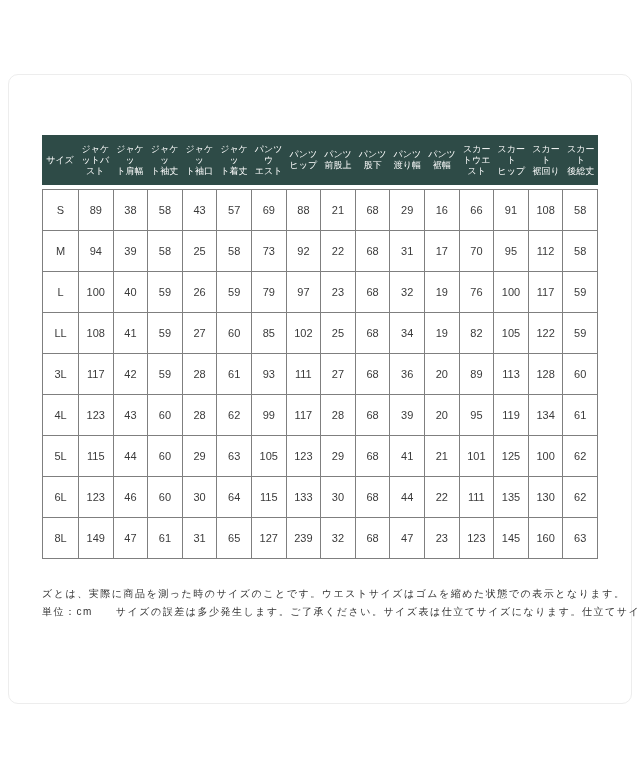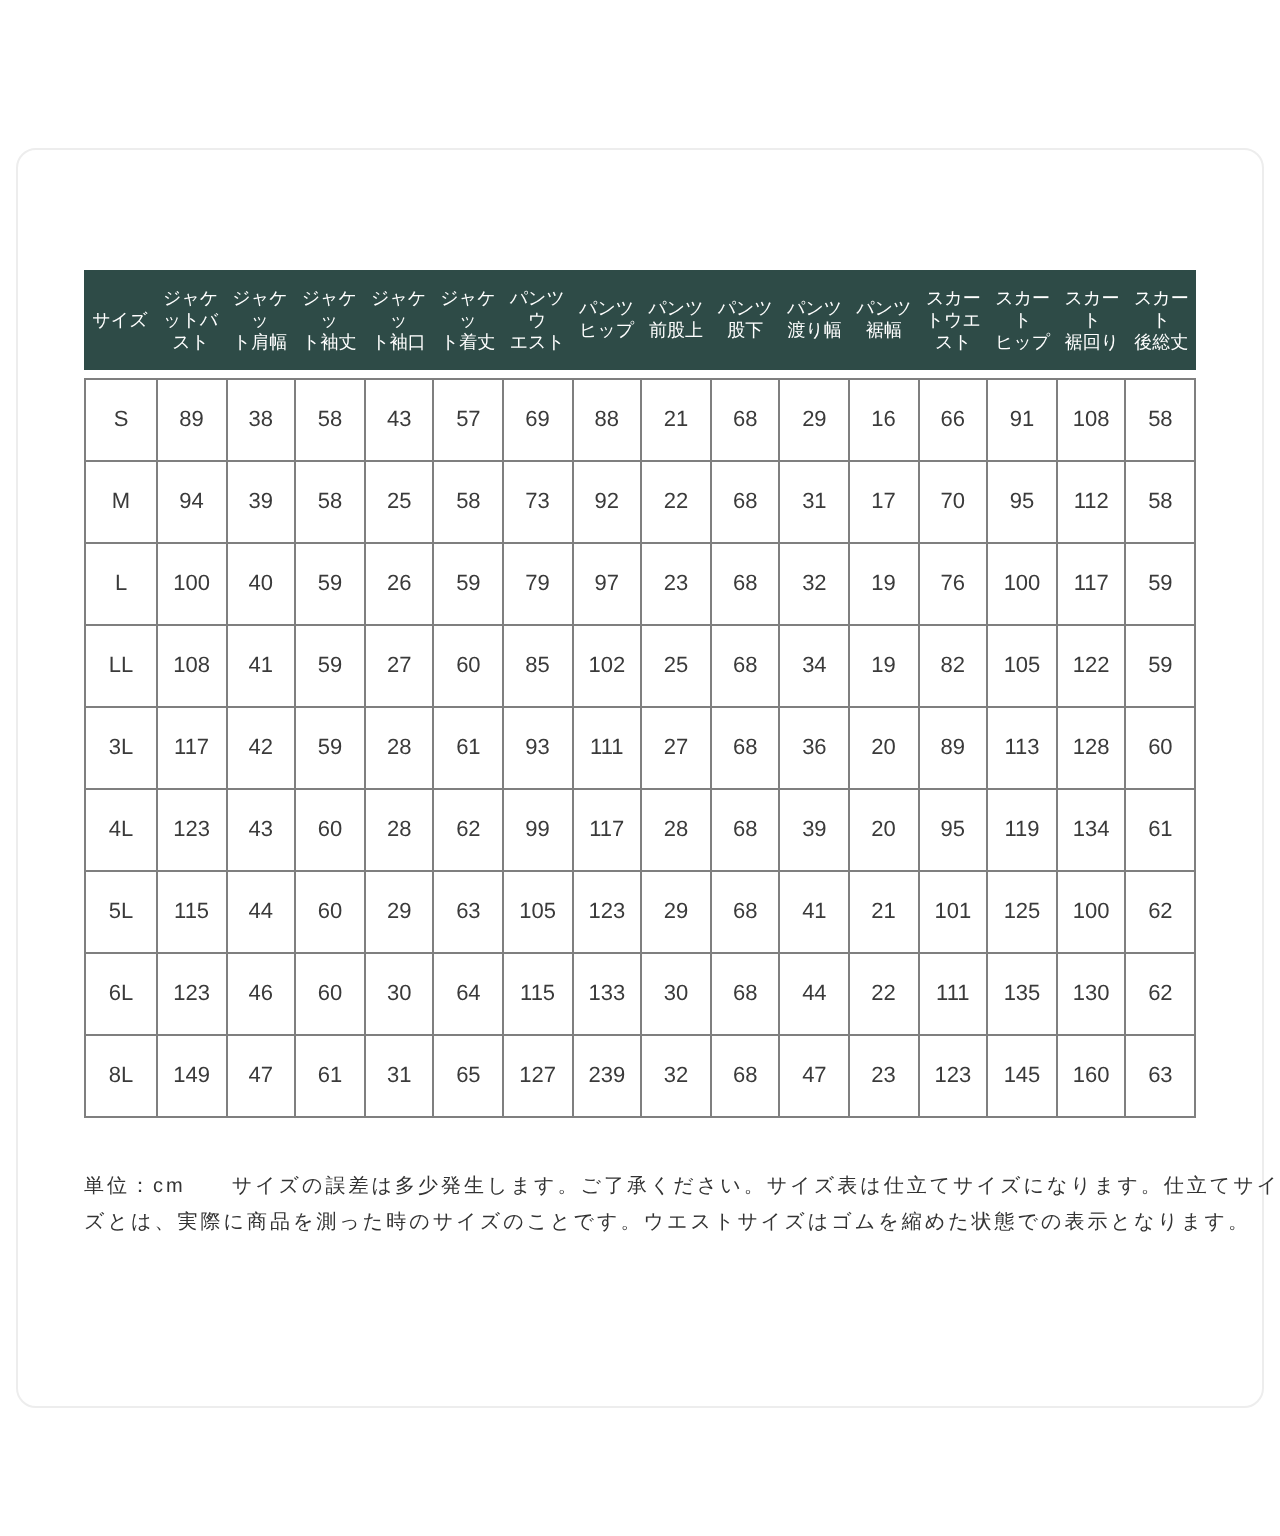--- a/index.html
+++ b/index.html
@@ -263,17 +263,17 @@
         <div class="bcell">47</div>
         <div class="bcell">23</div>
         <div class="bcell">123</div>
         <div class="bcell">145</div>
         <div class="bcell">160</div>
         <div class="bcell">63</div>
       </div>
   </div>
 
   <div class="note">
+    <div class="note-line">ズとは、実際に商品を測った時のサイズのことです。ウエストサイズはゴムを縮めた状態での表示となります。</div>
     <div class="note-line">単位：cm　　サイズの誤差は多少発生します。ご了承ください。サイズ表は仕立てサイズになります。仕立てサイ</div>
-    <div class="note-line">ズとは、実際に商品を測った時のサイズのことです。ウエストサイズはゴムを縮めた状態での表示となります。</div>
   </div>
 
 </div>
 
 </body></html>

